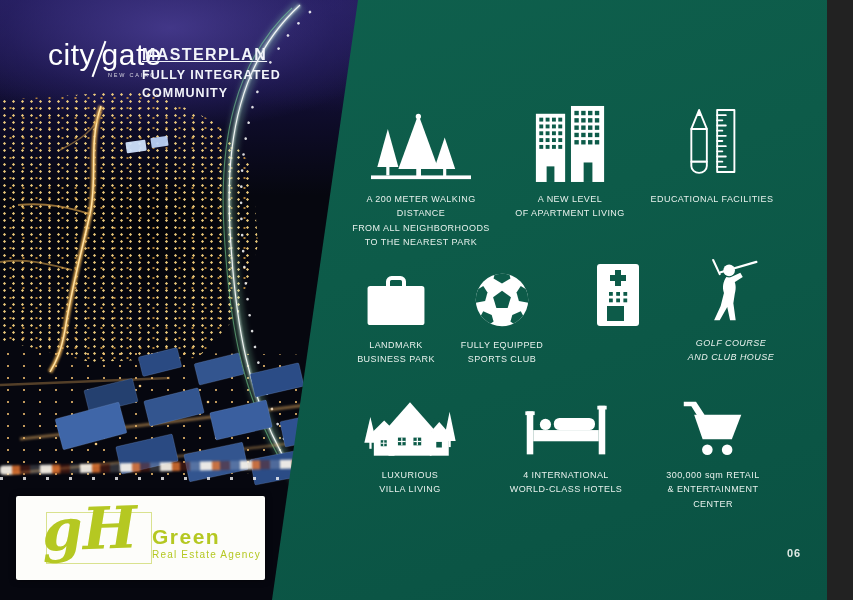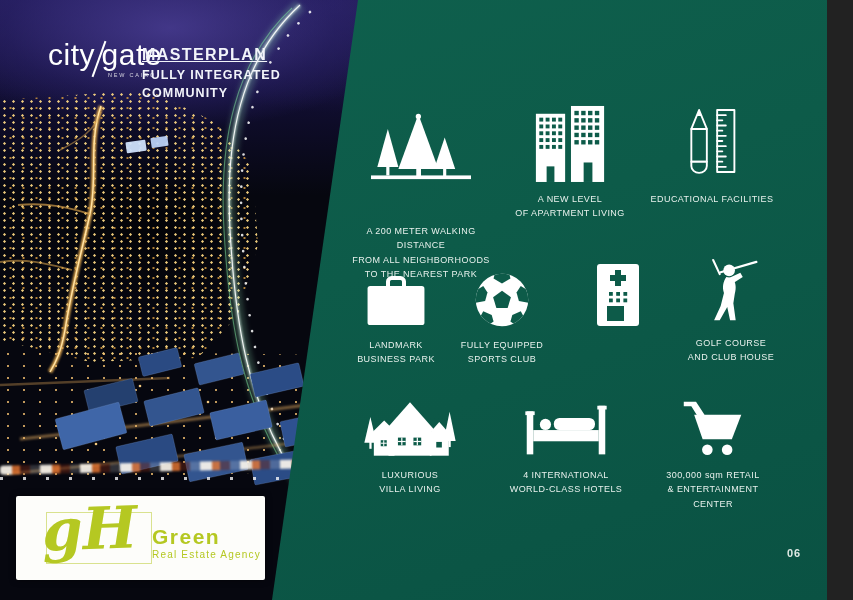--- a/index.html
+++ b/index.html
@@ -145,21 +145,21 @@
     <div class="brand-sub">NEW CAIRO</div>
   </header>
   <div class="titles">
     <div class="title-main">MASTERPLAN</div>
     <div class="title-sub">FULLY INTEGRATED</div>
     <div class="title-sub">COMMUNITY</div>
   </div>
 
   <section>
 
-    <div class="feature" style="left:346px;top:98px;width:150px;gap:32px;">
+    <div class="feature" style="left:346px;top:98px;width:150px;">
       <div class="icon-wrap" style="height:86px;">
         <svg width="100" height="74" viewBox="0 0 95 70">
           <polygon class="iw" points="16,18 26,54 6,54"></polygon>
             <rect class="iw" x="14.5" y="52" width="3" height="10"></rect>
           <circle class="iw" cx="45" cy="6" r="2.5"></circle>
           <polygon class="iw" points="45,4 64,56 26,56"></polygon>
             <rect class="iw" x="43" y="54" width="4.5" height="9"></rect>
           <polygon class="iw" points="70,26 80,56 60,56"></polygon>
             <rect class="iw" x="68.5" y="54" width="3" height="9"></rect>
           <rect class="iw" x="0" y="62" width="95" height="3.5"></rect>
@@ -290,21 +290,21 @@
             <rect class="ig" x="21.2" y="30" width="3.8" height="3.8"></rect>
             <rect class="ig" x="28.4" y="30" width="3.8" height="3.8"></rect>
           <rect class="ig" x="14" y="36.5" width="3.8" height="3.8"></rect>
             <rect class="ig" x="21.2" y="36.5" width="3.8" height="3.8"></rect>
             <rect class="ig" x="28.4" y="36.5" width="3.8" height="3.8"></rect>
           <rect class="ig" x="12" y="44" width="17" height="15"></rect>
         </svg>
       </div>
     </div>
 
-    <div class="feature" style="left:669px;top:252px;width:124px;">
+    <div class="feature" style="left:669px;top:252px;width:124px;font-style:italic;">
       <div class="icon-wrap" style="height:76px;">
         <svg width="62" height="72" viewBox="0 0 66 74">
           <line x1="22" y1="16" x2="60" y2="5" stroke="#fff" stroke-width="2.4" stroke-linecap="round"></line>
           <line x1="21" y1="18" x2="14" y2="3" stroke="#fff" stroke-width="2.2" stroke-linecap="round"></line>
           <circle class="iw" cx="31" cy="14" r="6.2"></circle>
           <path class="iw" d="M28,21 C24.5,26 23.5,32 25.5,38 L22,52 L15,67 L21,67 L29,53 L32,67 L38,67 L35.5,49
                              L37,39 C39,32 38,26 34.5,22 Z"></path>
           <path class="iw" d="M29,23 L43,16.5 L45.5,21 L33,29 Z"></path>
         </svg>
       </div>

